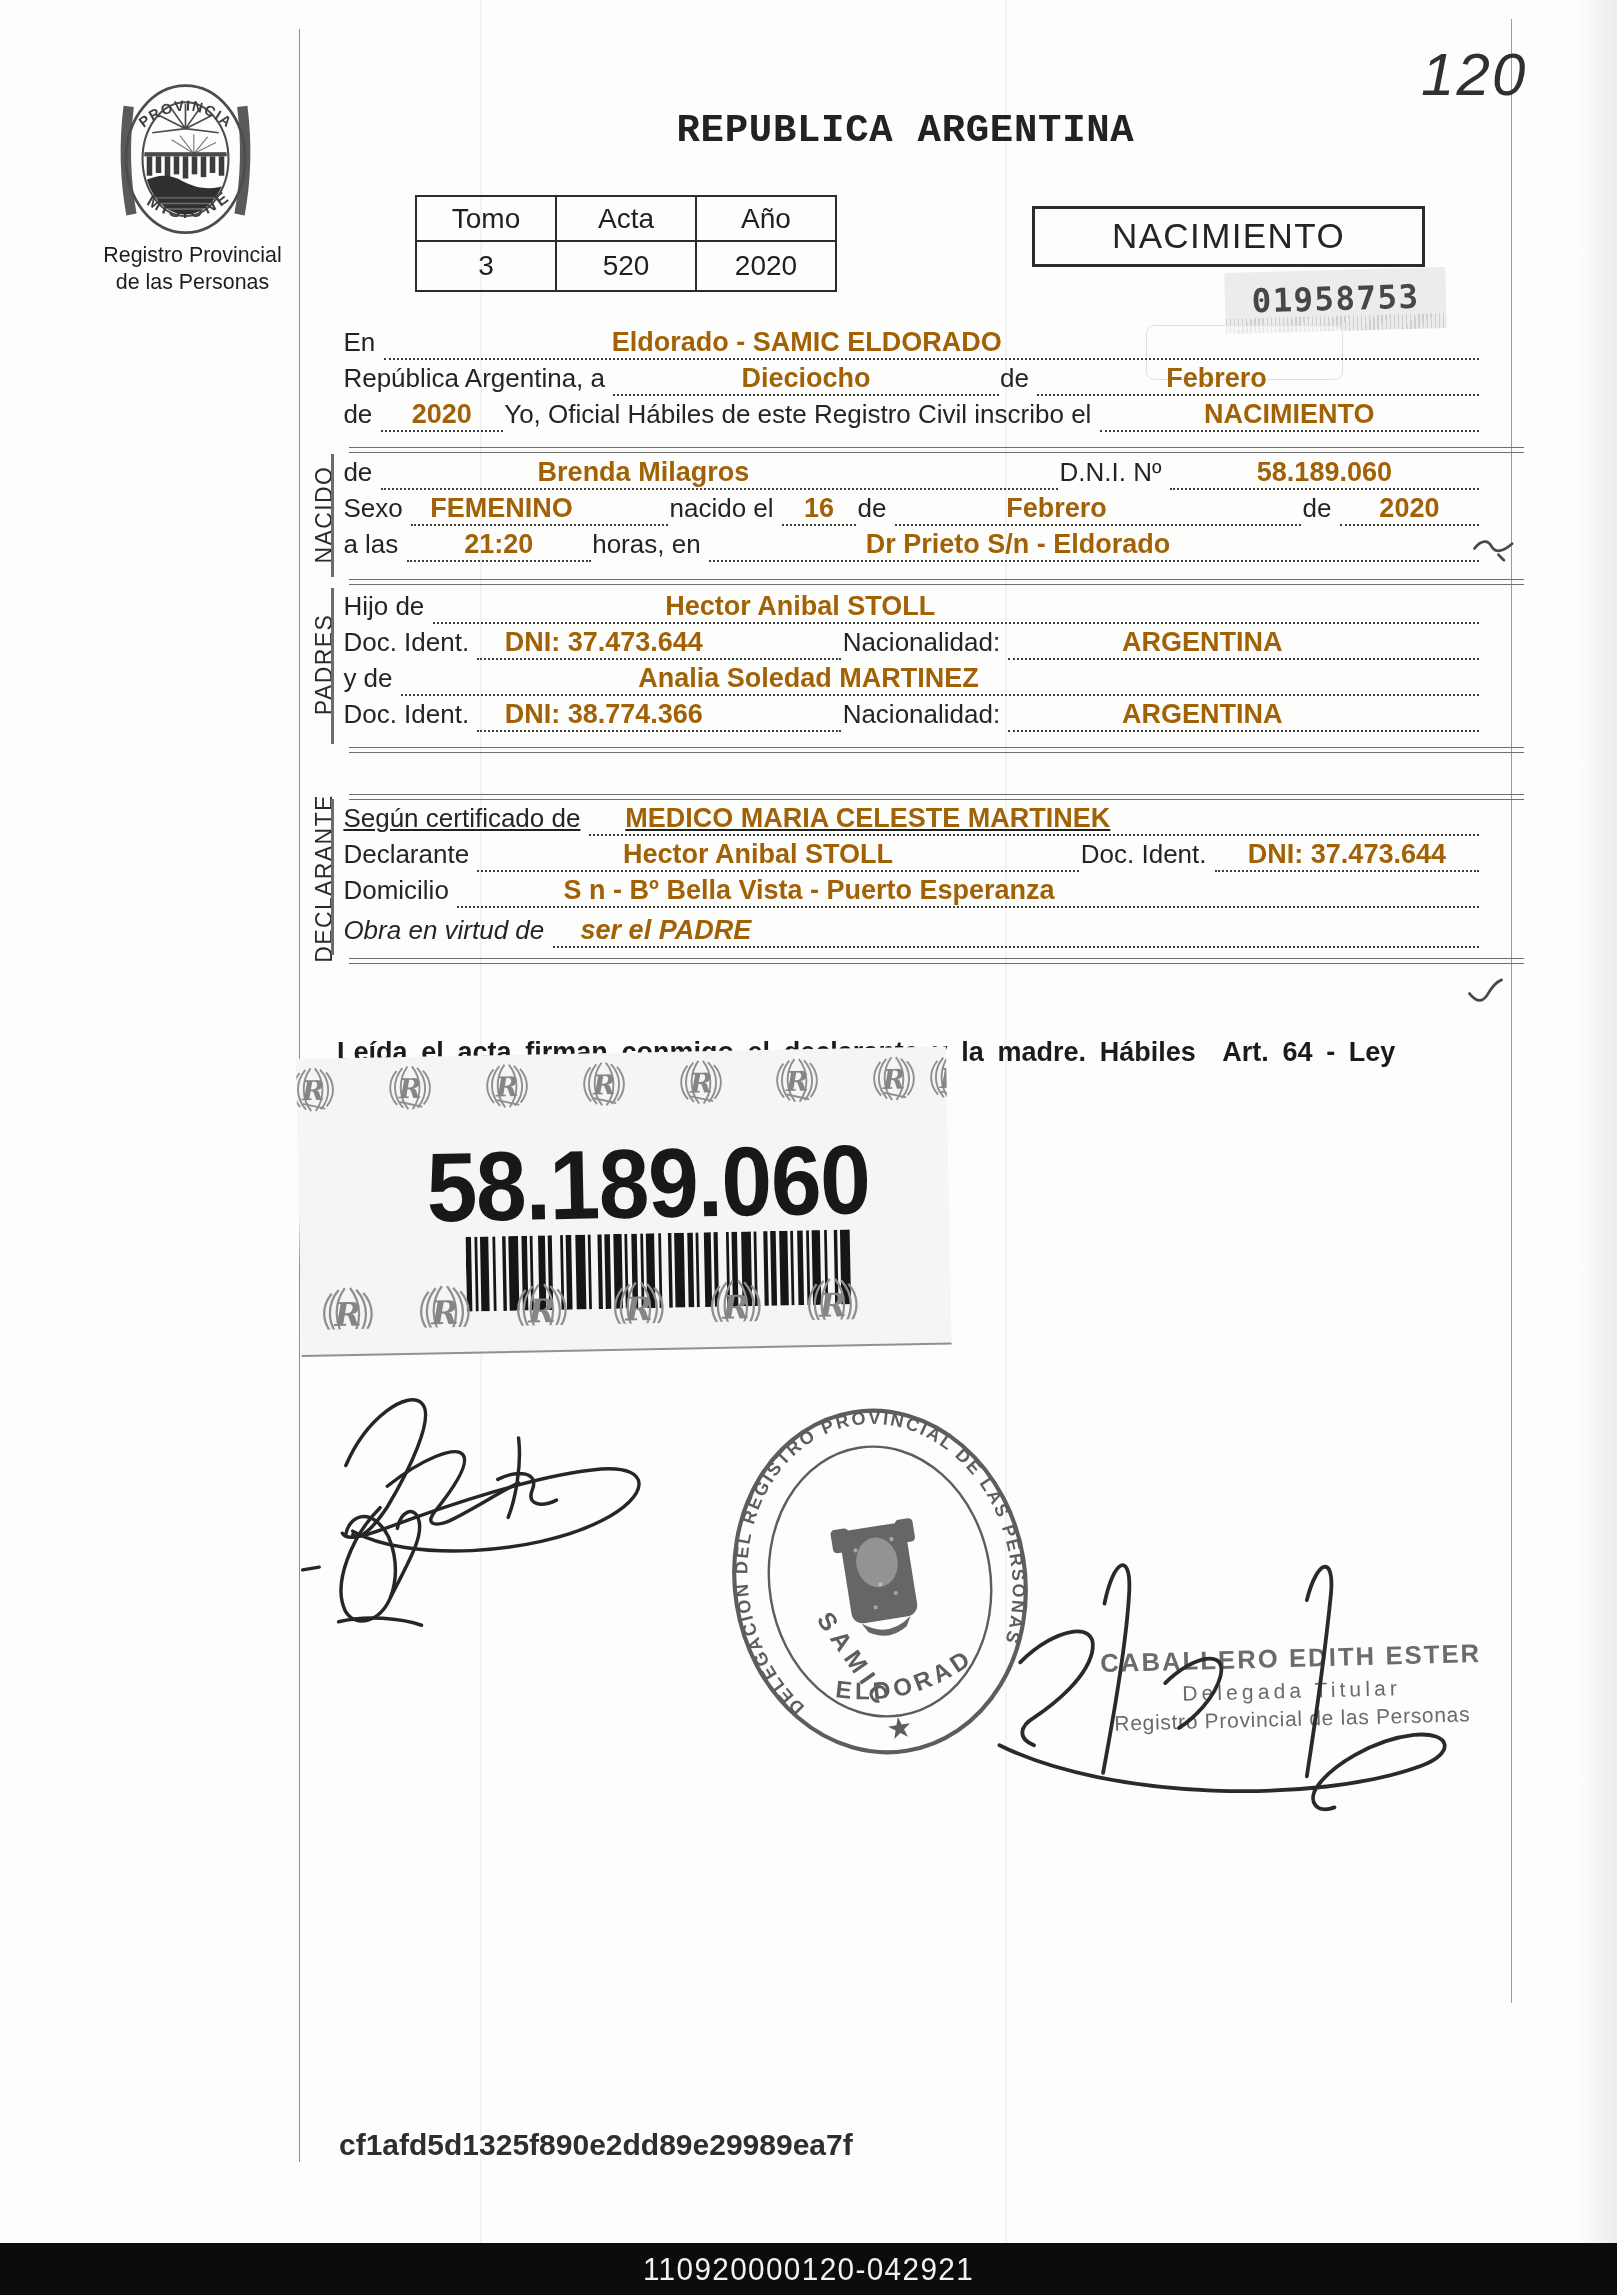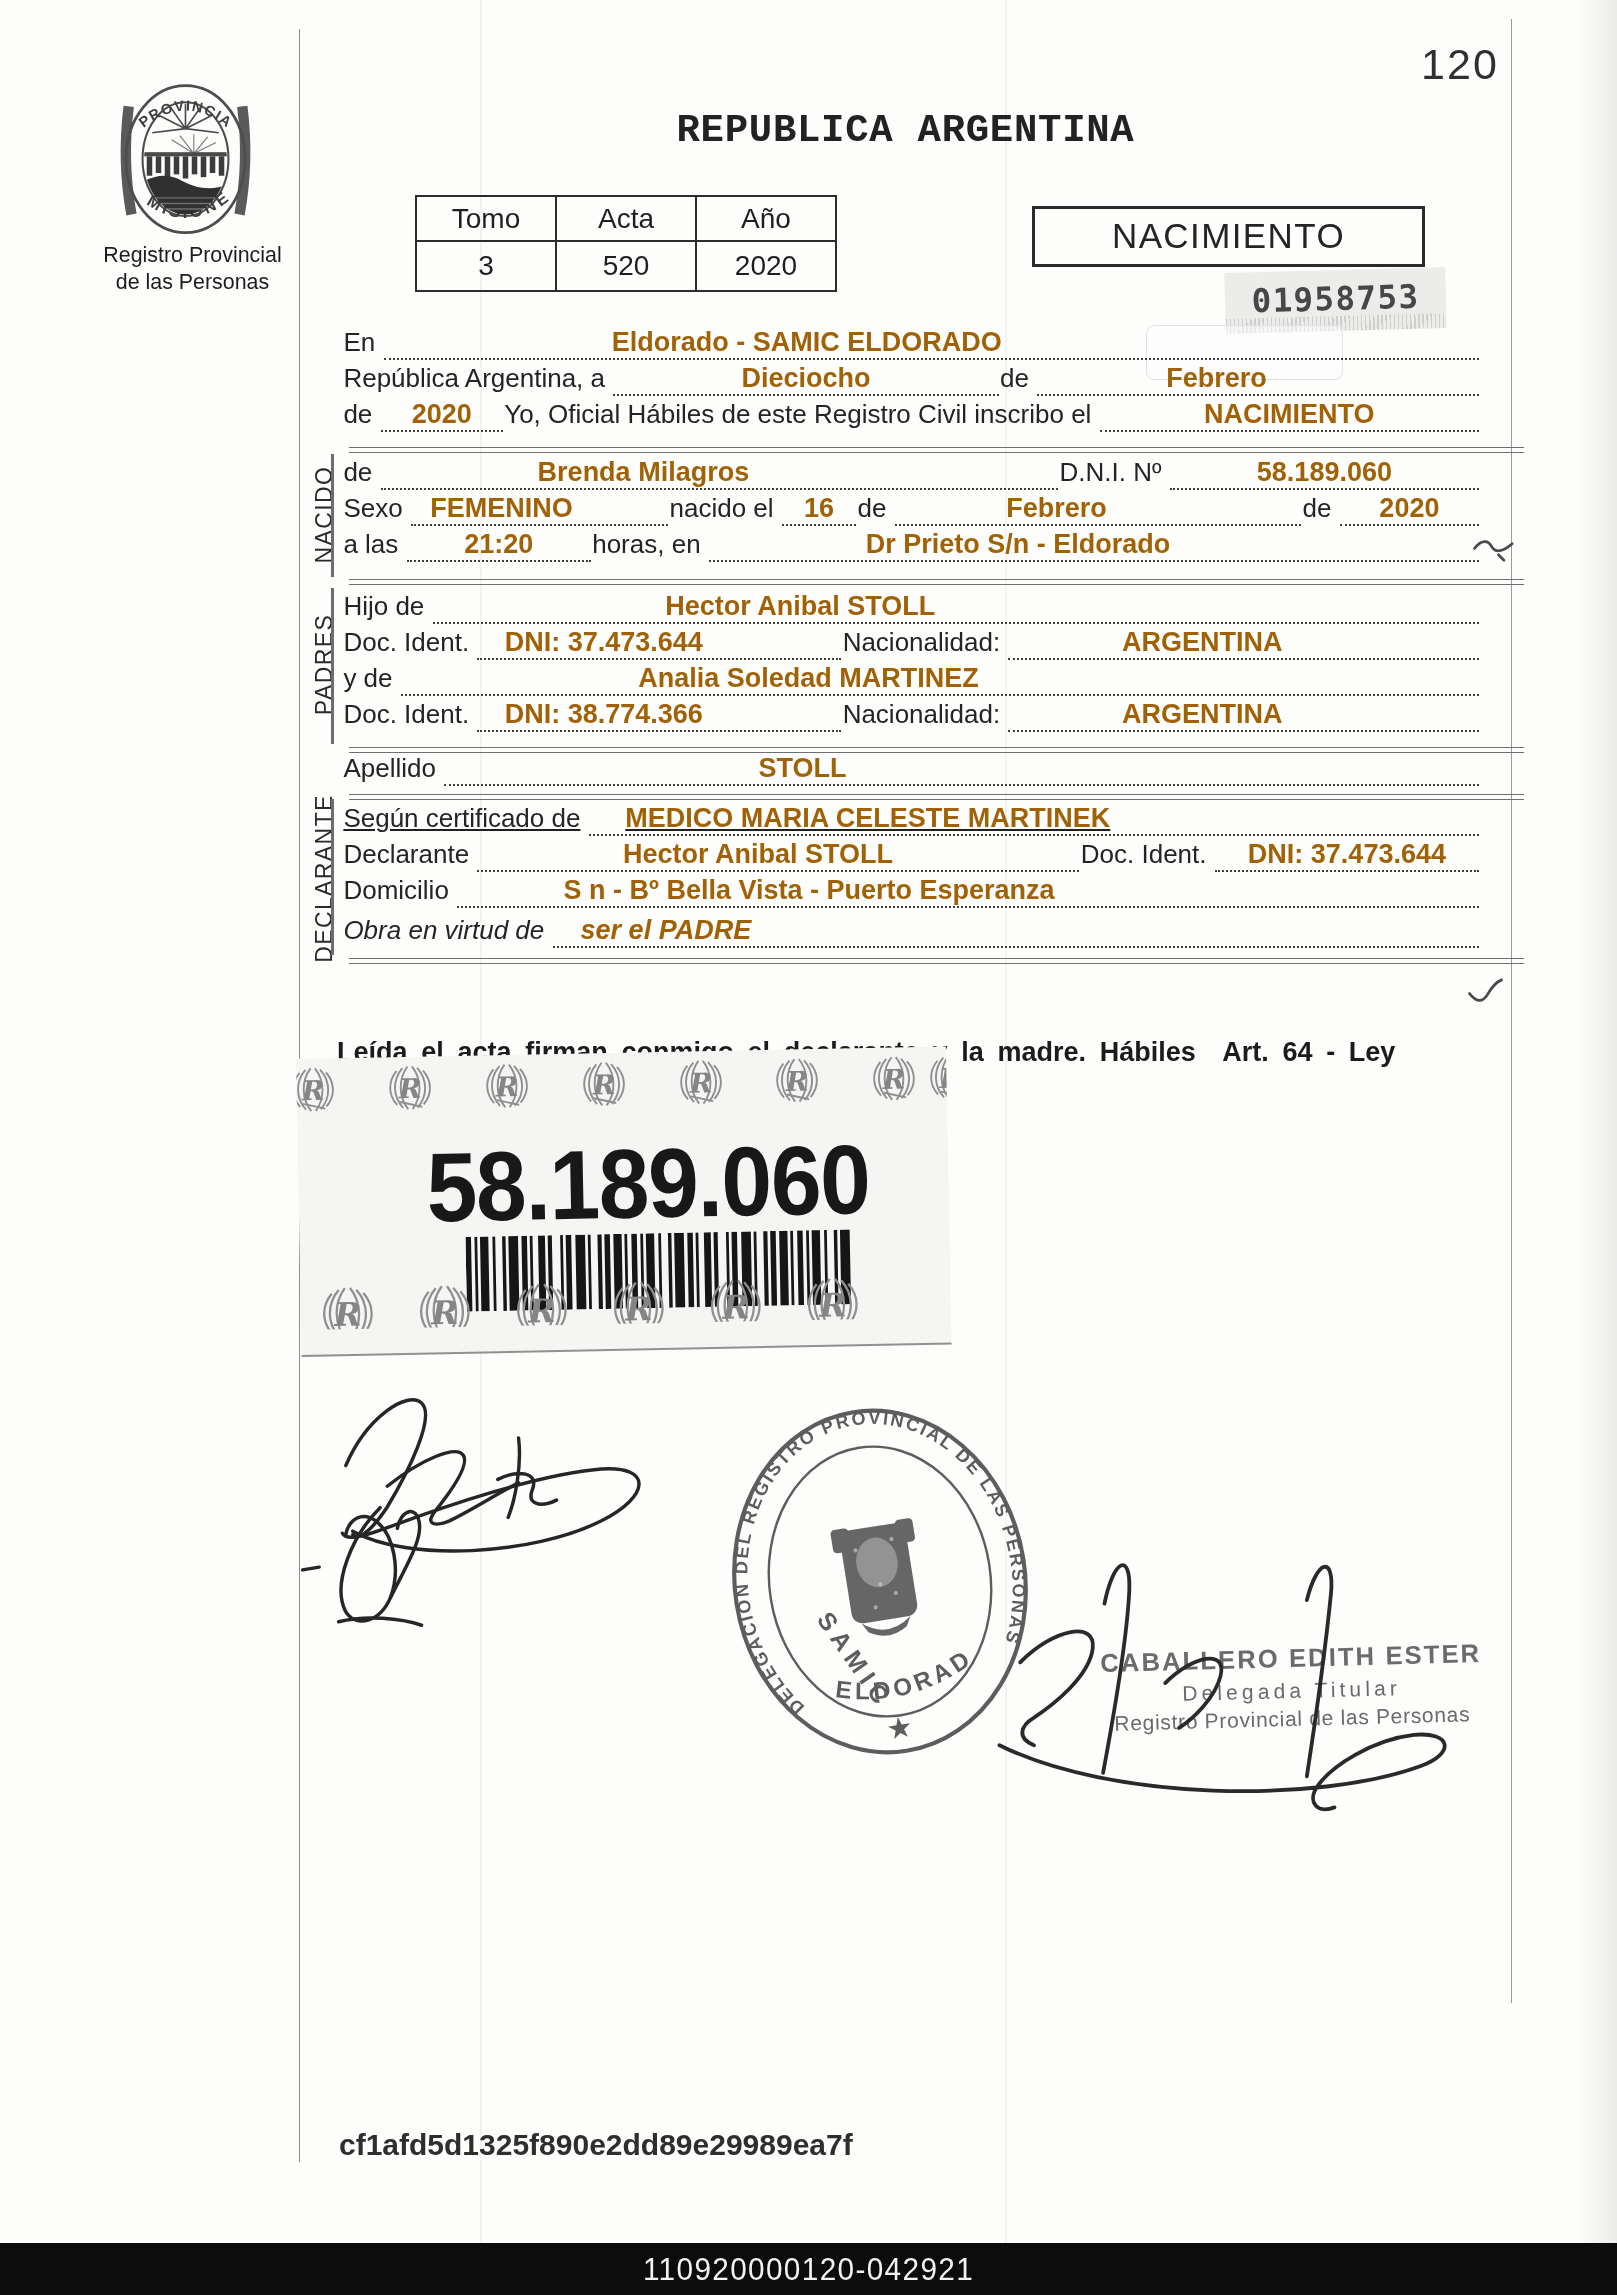--- a/index.html
+++ b/index.html
@@ -7,21 +7,21 @@
         font-family:"Liberation Sans",sans-serif;color:#1f1f1f;}
   .page::after{content:"";position:absolute;right:0;top:0;width:38px;height:2243px;
         background:linear-gradient(90deg,rgba(0,0,0,0) 0%,rgba(0,0,0,0.07) 100%);pointer-events:none;}
   .abs{position:absolute;}
   
   .vline{position:absolute;background:#8d8d8d;width:1.4px;}
   .fold{position:absolute;background:rgba(0,0,0,0.045);width:2.1px;top:0;height:2243px;}
   
   .doc-title{position:absolute;left:643px;top:109px;width:525px;text-align:center;
         font-family:"Liberation Mono",monospace;font-weight:bold;font-size:39px;letter-spacing:0.7px;color:#222;}
-  .page-num{position:absolute;left:1421px;top:40px;font-size:43px;color:#303030;letter-spacing:2.1px;}
+  .page-num{position:absolute;left:1421px;top:40px;font-size:60px;color:#303030;letter-spacing:2.1px;font-style:italic;}
   .ref-table{position:absolute;left:415px;top:195px;border-collapse:collapse;}
   .ref-table td{border:2.1px solid #2c2c2c;text-align:center;font-size:28px;width:136px;}
   .ref-table .hd td{height:41px;}
   .ref-table .vl td{height:46px;border-top-width:2.8px;}
   .type-box{position:absolute;left:1032px;top:206px;width:387px;height:55px;border:3.5px solid #2b2b2b;
         text-align:center;line-height:54px;font-size:35px;letter-spacing:1.4px;color:#242424;}
   .serial{position:absolute;left:1225px;top:270px;width:221px;height:61px;background:#ececea;
         transform:rotate(-1.6deg);text-align:center;
         background-image:repeating-linear-gradient(90deg,rgba(120,120,120,.25) 0 1.4px,rgba(0,0,0,0) 1.4px 4.1px);
         background-size:100% 15px;background-position:0 100%;background-repeat:no-repeat;}
@@ -219,24 +219,20 @@
     <span class="fill" style="text-indent:-263px;">Analia Soledad MARTINEZ</span>
   </div>
   <div class="row" style="top:698px;">
     <span class="lbl">Doc. Ident.</span>
     <span class="fill" style="flex:1 1 0;text-indent:-111px;">DNI: 38.774.366</span>
     <span class="lbl">Nacionalidad:</span>
     <span class="fill" style="flex:1.3 1 0;text-indent:-83px;">ARGENTINA</span>
   </div>
   <div class="sep" style="top:747px;"></div>
 
-  <div class="row" style="top:752px;">
-    <span class="lbl">Apellido</span>
-    <span class="fill" style="text-indent:-318px;">STOLL</span>
-  </div>
   <div class="sep" style="top:794px;"></div>
 
   <div class="vlabel" style="left:234px;top:865px;">DECLARANTE</div>
   <div class="srule" style="top:799px;height:156px;"></div>
   <div class="row" style="top:802px;text-decoration:underline;">
     <span class="lbl">Según certificado de</span>
     <span class="fill" style="text-indent:-332px;">MEDICO MARIA CELESTE MARTINEK</span>
   </div>
   <div class="row" style="top:838px;">
     <span class="lbl">Declarante</span>

